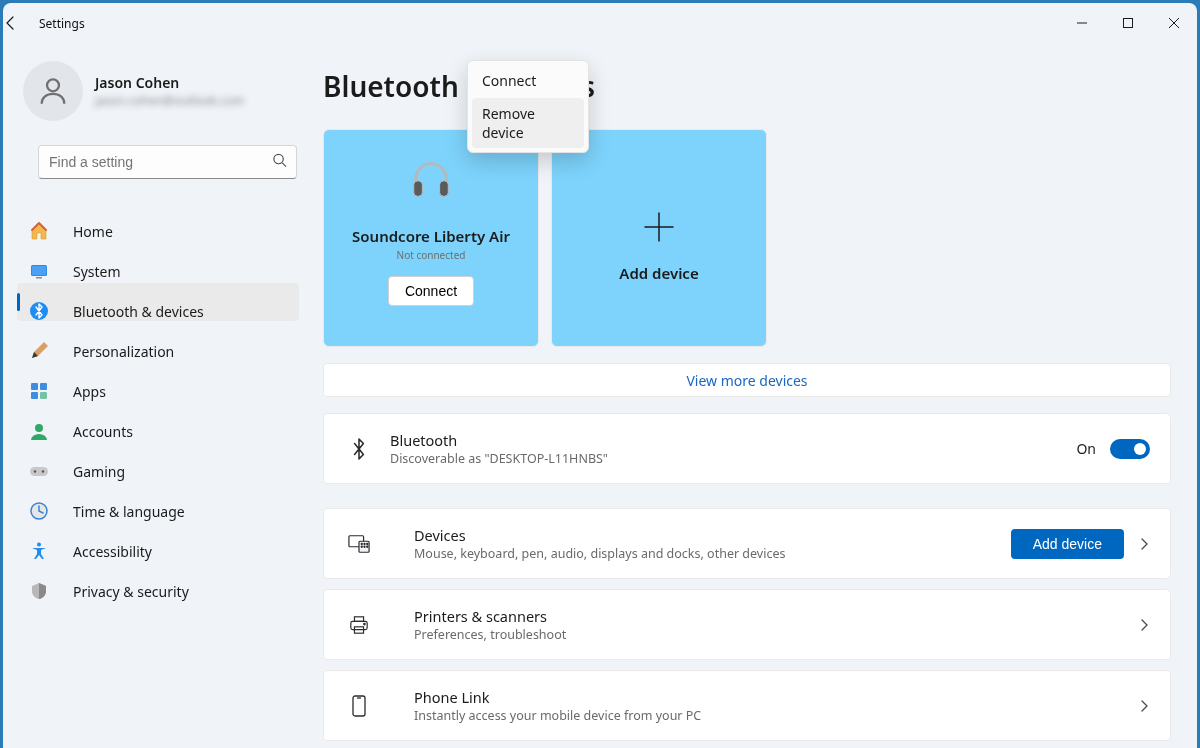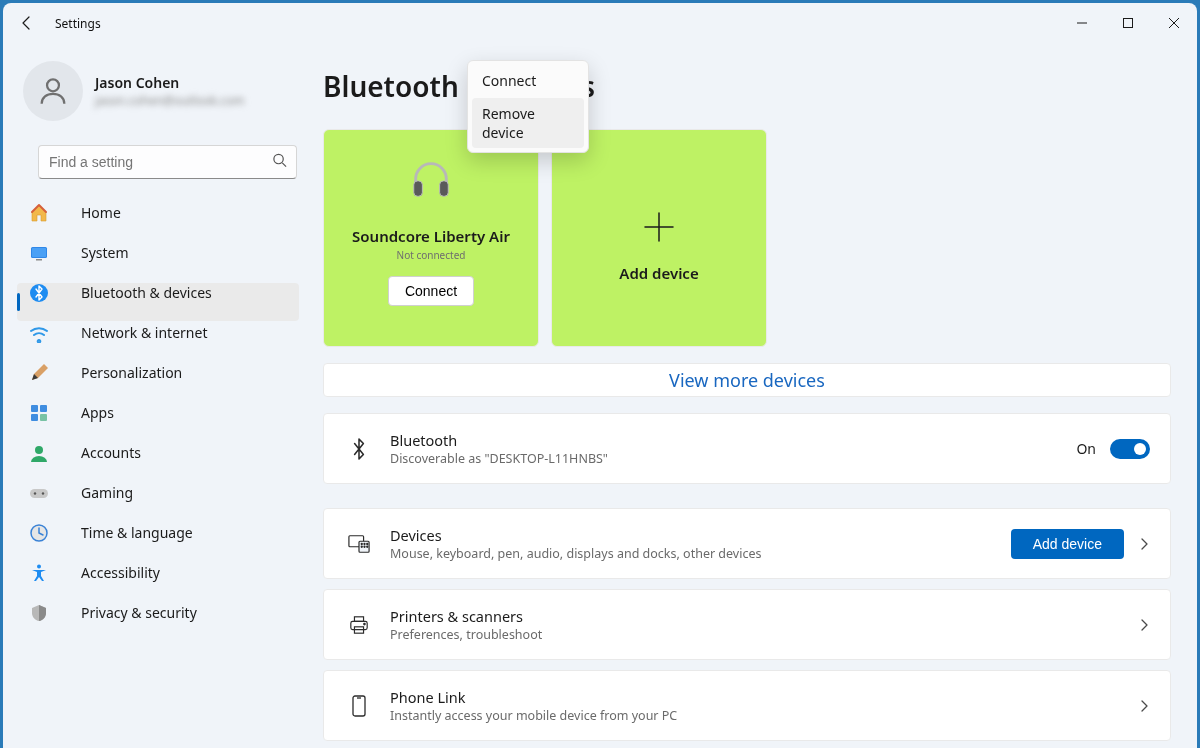--- a/index.html
+++ b/index.html
@@ -14,21 +14,20 @@
   .window {
     position:absolute; top:3px; left:3px; right:3px; bottom:0;
     background:#f0f4f9;
     border-radius:8px 8px 0 0;
     display:flex; flex-direction:column;
     overflow:hidden;
   }
   
   .titlebar {
     height:40px; display:flex; align-items:center; justify-content:space-between;
-    padding-left:16px;
     gap:10px;
   }
   .titlebar-left { display:flex; align-items:center; gap:20px; }
   .back-arrow { width:16px; height:16px; display:flex; align-items:center; justify-content:center; cursor:pointer; }
   .title-text { font-size:12px; color:#111; }
   .win-controls { display:flex; }
   .win-btn { width:46px; height:40px; display:flex; align-items:center; justify-content:center; }
 
   .body { flex:1; display:flex; overflow:hidden; }
 
@@ -56,21 +55,21 @@
     width:100%; height:34px; padding:0 34px 0 10px;
     border:1px solid #d6d6d6; border-bottom:1px solid #8a8a8a;
     border-radius:4px; background:#fdfdfe; font-size:14px;
     outline:none;
   }
   .searchbox .icon {
     position:absolute; right:10px; top:50%; transform:translateY(-50%); color:#555;
   }
   .nav { display:flex; flex-direction:column; gap:2px; }
   .nav-item {
-    display:flex; align-items:flex-start; gap:32px; height:38px; padding:0 12px;
+    display:flex; align-items:flex-end; gap:24px; height:38px; padding:0 12px;
     border-radius:4px; cursor:default; position:relative;
     font-size:14px;
   }
   .nav-item.selected { background:#eaeaea; }
   .nav-item.selected::before {
     content:""; position:absolute; left:0; top:10px; bottom:10px; width:3px;
     background:#0067c0; border-radius:3px;
   }
   .nav-icon { width:20px; height:20px; display:flex; align-items:center; justify-content:center; flex-shrink:0;}
   .nav-label { color:#1b1b1b; }
@@ -78,21 +77,21 @@
   
   .main {
     flex:1; overflow:auto; padding:20px 26px 20px 20px;
     position:relative;
   }
   .page-title {
     font-size:28px; font-weight:600; margin:4px 0 24px 0;
   }
   .cards-row { display:flex; gap:12px; margin-bottom:16px; }
   .device-card, .add-card {
-    width:216px; height:218px; background:#bef264; border:1px solid #e9e9e9;
+    width:216px; height:218px; background:#7dd3fc; border:1px solid #e9e9e9;
     border-radius:6px; display:flex; flex-direction:column; align-items:center;
     justify-content:flex-start; position:relative; padding-top:16px;
   }
   .device-card .more {
     position:absolute; top:6px; right:10px; font-size:18px; cursor:pointer; color:#333;
     width:28px; height:28px; display:flex; align-items:center; justify-content:center;
     border-radius:4px; letter-spacing:-1px;
   }
   .headphones-icon { margin-top:10px; }
   .device-name { font-weight:600; font-size:15px; margin-top:20px; }
@@ -103,21 +102,21 @@
   }
   .add-card { align-items:center; justify-content:center; cursor:pointer; }
   .add-plus { font-size:38px; font-weight:300; color:#1b1b1b; line-height:1; margin-bottom:14px;}
   .add-label { font-size:15px; font-weight:600;}
 
   .link-row {
     background:#fff; border:1px solid #e9e9e9; border-radius:4px;
     display:flex; align-items:center; justify-content:center; height:34px;
     margin-bottom:16px; cursor:pointer;
   }
-  .link-row a { color:#1967c0; text-decoration:none; font-size:18px; }
+  .link-row a { color:#1967c0; text-decoration:none; font-size:14px; }
 
   .setting-row {
     background:#fff; border:1px solid #e9e9e9; border-radius:4px;
     display:flex; align-items:center; padding:16px 20px;
     margin-bottom:10px;
   }
   .setting-icon { width:30px; display:flex; justify-content:center; margin-right:16px; color:#333; flex-shrink:0;}
   .setting-text { flex:1; }
   .setting-title { font-size:14.5px; }
   .setting-sub   { font-size:12.5px; color:#6a6a6a; margin-top:0px;}
@@ -133,21 +132,21 @@
   }
   .primary-btn {
     background:#0067c0; color:#fff; border:none; border-radius:4px;
     padding:7px 22px; font-size:14px; cursor:pointer;
   }
   .chevron { color:#4a4a4a; }
   .chevron svg { display:block; }
 
   .group-gap { height:14px; }
 
-  .row-clickable { cursor:pointer; }
+  .row-clickable { cursor:pointer;gap:24px; }
 
   
   .context-menu {
     position:absolute; top:57px; left:464px; width:122px;
     background:#fbfbfb; border:1px solid #e3e3e3; border-radius:6px;
     box-shadow:0 8px 22px rgba(0,0,0,.18);
     padding:4px; display:flex; flex-direction:column; gap:2px;
     z-index:50;
   }
   .ctx-item {
@@ -236,28 +235,20 @@
             <span class="nav-label">System</span>
           </div>
           <div class="nav-item selected">
             <span class="nav-icon">
               <svg width="20" height="20" viewBox="0 0 20 20">
                 <circle cx="10" cy="10" r="9" fill="#1e8cf1"></circle>
                 <path d="M7 6 L13 14 L10 17 V3 L13 6 L7 14" stroke="#fff" stroke-width="1.4" fill="none" stroke-linejoin="round" stroke-linecap="round"></path>
               </svg>
             </span>
             <span class="nav-label">Bluetooth &amp; devices</span>
-          </div>
-          <div class="nav-item">
-            <span class="nav-icon">
-              <svg width="20" height="20" viewBox="0 0 20 20">
-                <path d="M10 17 a1.3 1.3 0 1 0 0.001 0 M5 12 a8 8 0 0 1 10 0 M2 8 a13 13 0 0 1 16 0" stroke="#2f98e8" stroke-width="2" fill="none" stroke-linecap="round"></path>
-              </svg>
-            </span>
-            <span class="nav-label">Network &amp; internet</span>
           </div>
           <div class="nav-item">
             <span class="nav-icon">
               <svg width="20" height="20" viewBox="0 0 20 20">
                 <path d="M3 17 L5 11 L15 1 L19 5 L9 15 Z" fill="#d9a066"></path>
                 <path d="M3 17 L5 11 L9 15 Z" fill="#3a3a3a"></path>
               </svg>
             </span>
             <span class="nav-label">Personalization</span>
           </div>

